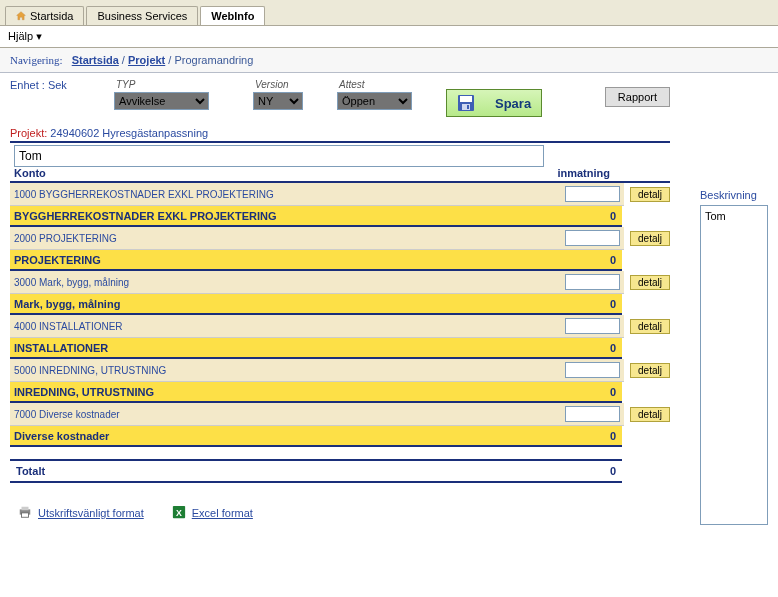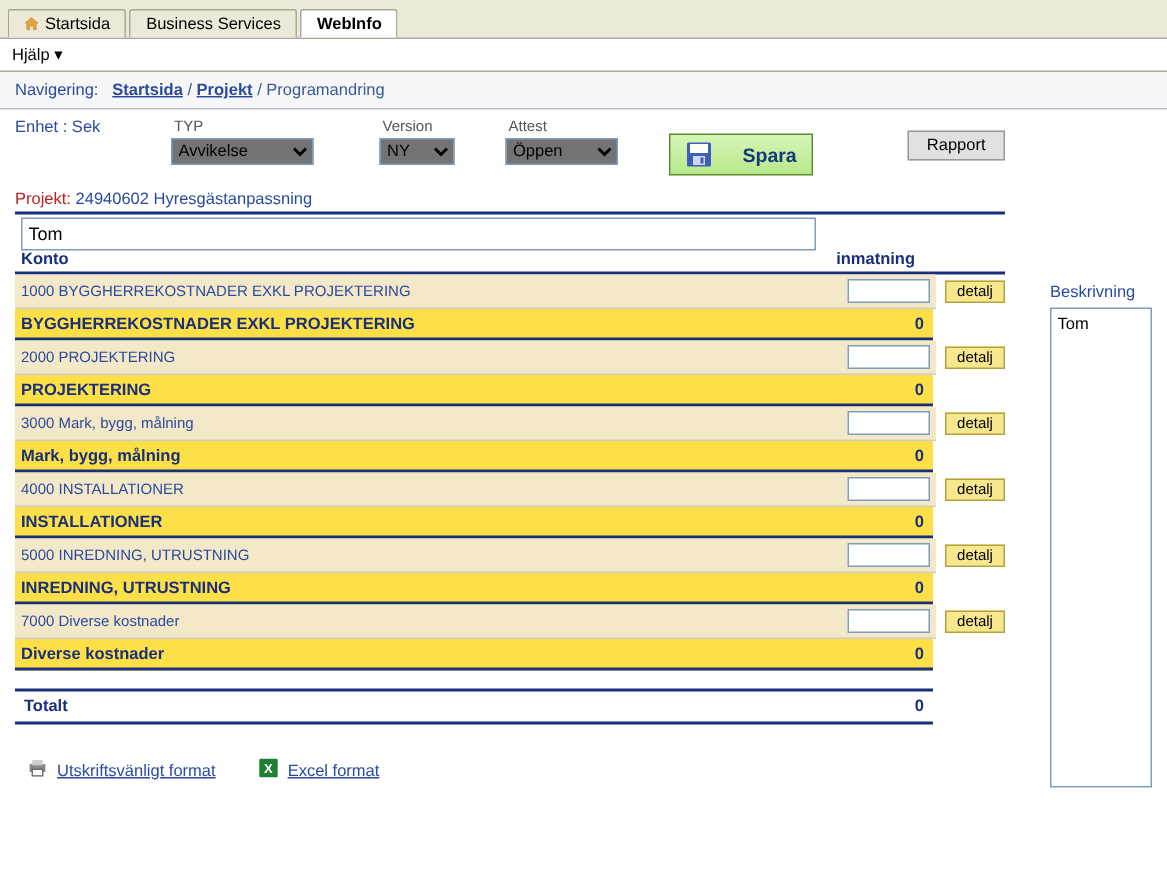--- a/index.html
+++ b/index.html
@@ -55,21 +55,21 @@
     background: #f7f7f7;
     border-bottom: 1px solid #b7bdc9;
     padding: 6px 10px;
     color: #3b5998;
   }
   .breadcrumb-bar a {
     color: #2a4aa0;
     text-decoration: underline;
     font-weight: bold;
   }
-  .breadcrumb-label { color: #2a4aa0; }
+  .breadcrumb-label { color: #2a4aa0; font-family: Liberation Serif, serif; }
 
   .content {
     padding: 6px 10px 20px 10px;
     display: flex;
     gap: 30px;
   }
   .left {
     width: 660px;
     flex: none;
   }
@@ -86,21 +86,21 @@
   .enhet-label {
     color: #2a4aa0;
     width: 100px;
     padding-top: 0;
   }
   .ctl-group {
     display: flex;
     flex-direction: column;
     font-size: 10px;
   }
-  .ctl-group label { color: #555; margin-bottom: 2px; padding-left: 2px;}
+  .ctl-group label { color: #555; margin-bottom: 2px; padding-left: 2px; font-style: italic;}
   select {
     font-size: 11px;
     border: 1px solid #7f9db9;
     background: #737373;
     height: 18px;
   }
   .typ-sel { width: 95px; }
   .ver-sel { width: 50px; }
   .att-sel { width: 75px; }
 

